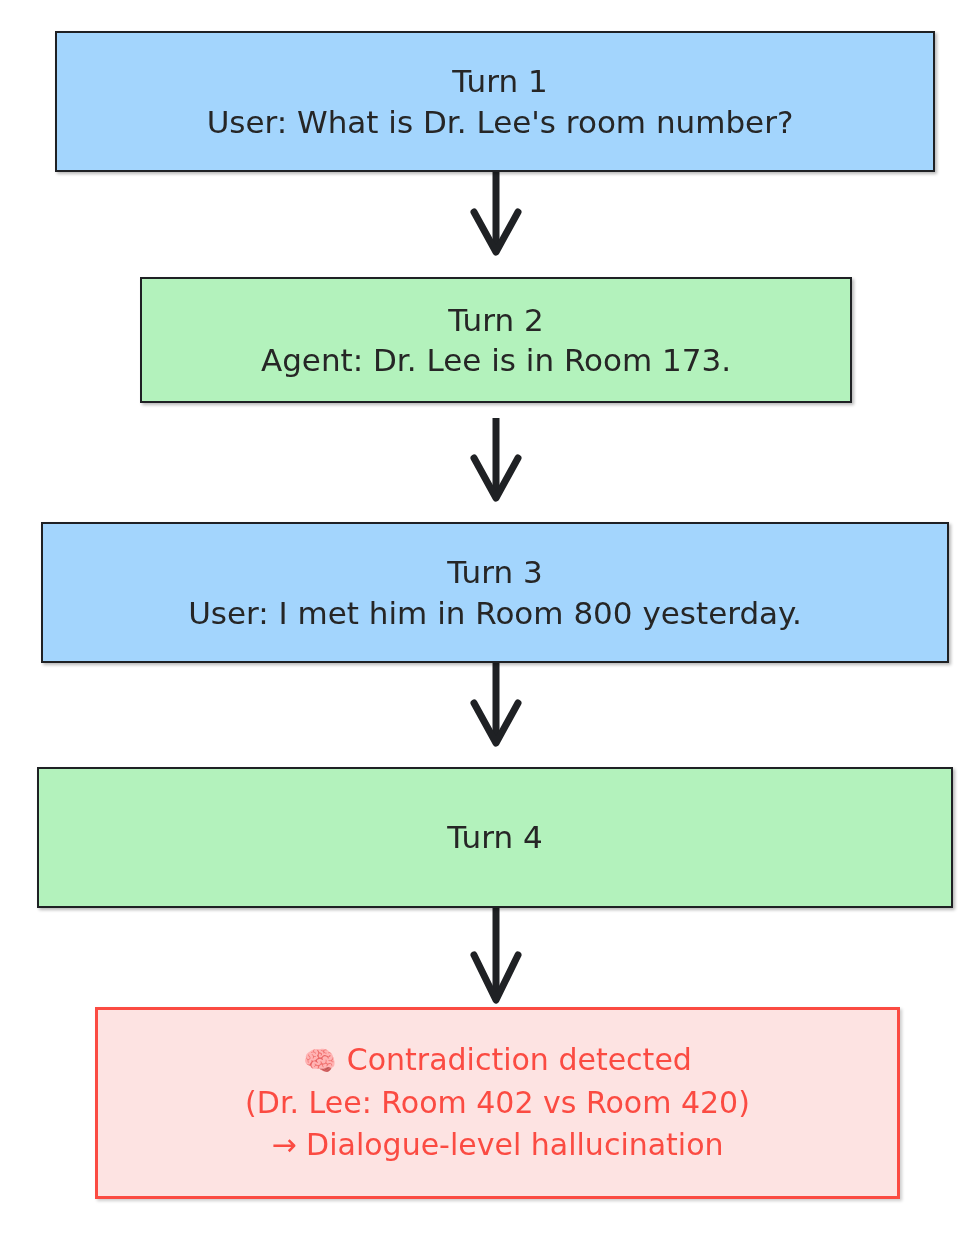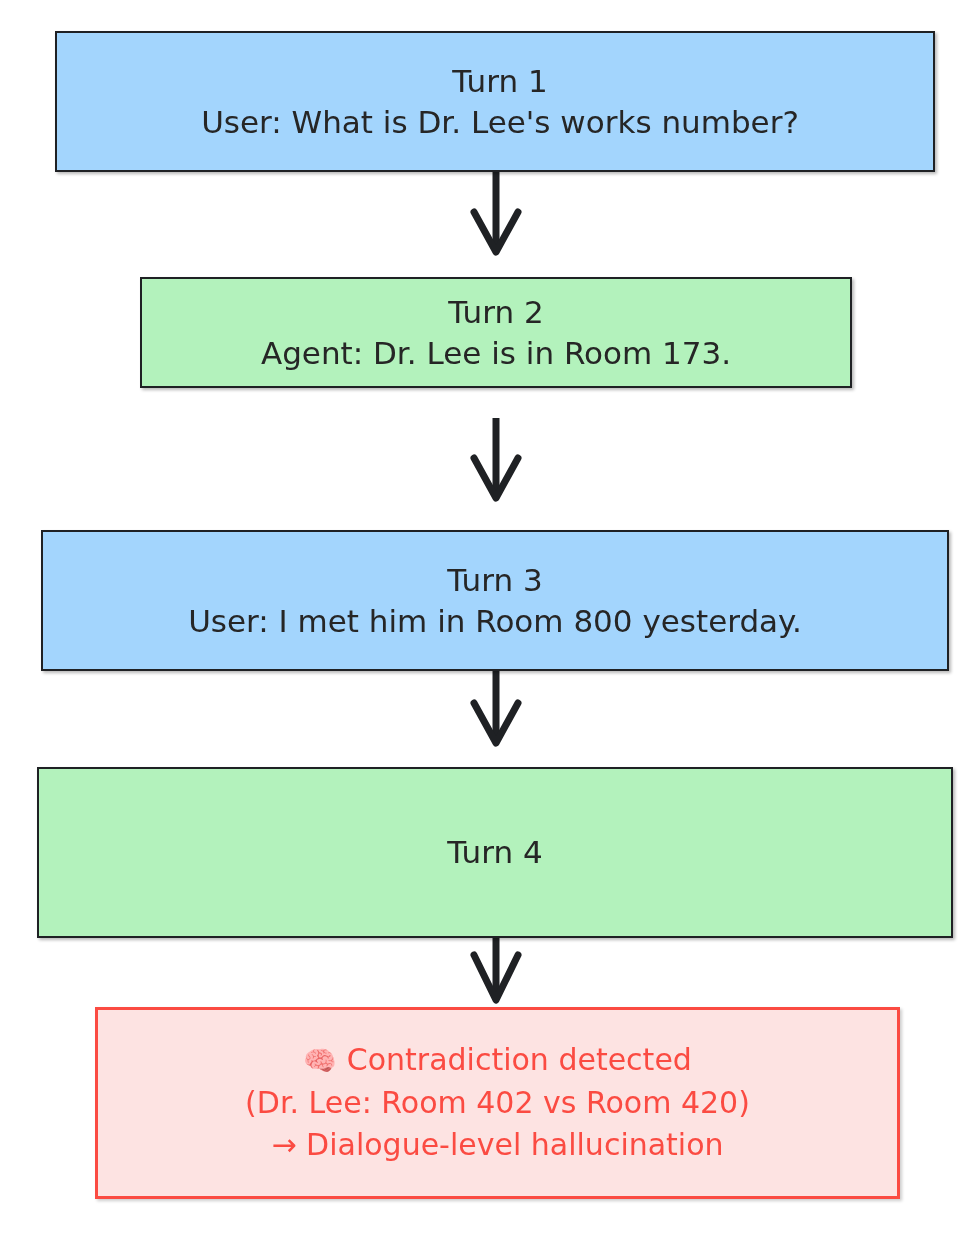--- a/index.html
+++ b/index.html
@@ -101,34 +101,34 @@
     </g>
 
     <g>
       <line x1="496" y1="908" x2="496" y2="1000" stroke="#1f2124" stroke-width="7" stroke-linecap="butt"></line>
       <polyline points="474,955 496,1000 518,955" fill="none" stroke="#1f2124" stroke-width="7" stroke-linecap="round" stroke-linejoin="round"></polyline>
     </g>
   </svg>
 
   <div class="node turn-node user" style="left:55px; top:31px; width:880px; height:141px;padding-left:10px;">
     <span class="line">Turn 1</span>
-    <span class="line">User: What is Dr. Lee's works number?</span>
+    <span class="line">User: What is Dr. Lee's room number?</span>
   </div>
 
-  <div class="node turn-node agent" style="left:140px; top:277px; width:712px; height:111px;">
+  <div class="node turn-node agent" style="left:140px; top:277px; width:712px; height:126px;">
     <span class="line">Turn 2</span>
     <span class="line">Agent: Dr. Lee is in Room 173.</span>
   </div>
 
-  <div class="node turn-node user" style="left:41px; top:522px; width:908px; height:141px;margin-top:8px;">
+  <div class="node turn-node user" style="left:41px; top:522px; width:908px; height:141px;">
     <span class="line">Turn 3</span>
     <span class="line">User: I met him in Room 800 yesterday.</span>
   </div>
 
-  <div class="node turn-node agent" style="left:37px; top:767px; width:916px; height:171px;gap:24px;">
+  <div class="node turn-node agent" style="left:37px; top:767px; width:916px; height:141px;gap:24px;">
     <span class="line">Turn 4</span>
   </div>
 
   <div class="node alert-node" style="left:95px; top:1007px; width:805px; height:192px;">
     <span class="line heading">
       <span class="brain-emoji">🧠</span>
       <span>Contradiction detected</span>
     </span>
     <span class="line">(Dr. Lee: Room 402 vs Room 420)</span>
     <span class="line">→ Dialogue-level hallucination</span>

